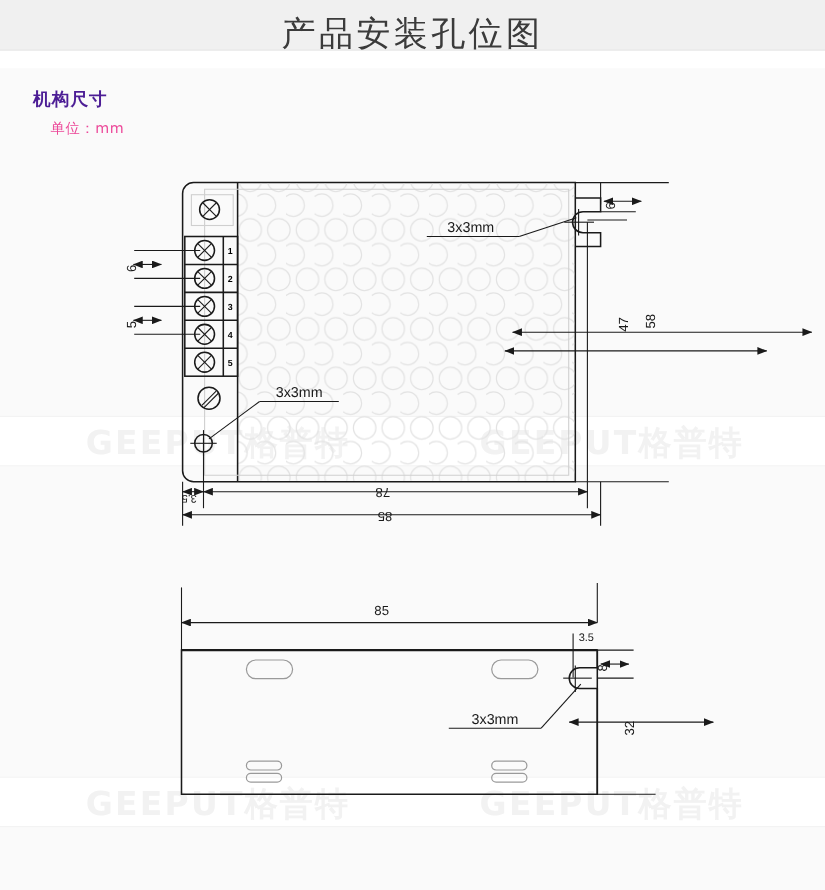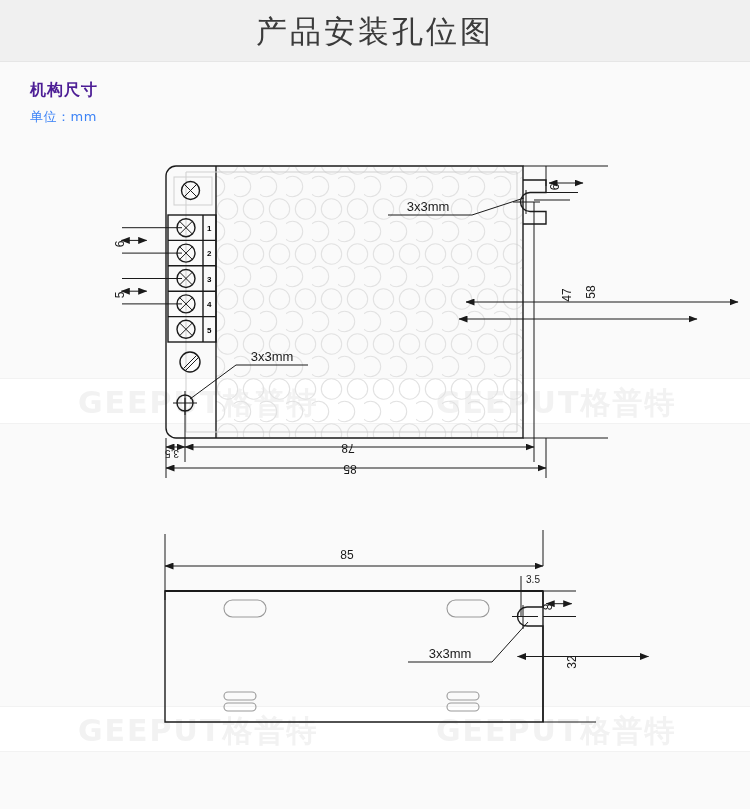--- a/index.html
+++ b/index.html
@@ -13,21 +13,21 @@
     position: relative;
     font-family: "Liberation Sans", "DejaVu Sans", sans-serif;
     overflow: hidden;
   }
 
   
   #header-banner {
     position: absolute;
     left: 0; top: 0;
     width: 750px;
-    height: 62px;
+    height: 46px;
     background: #f0f0f0;
     border-bottom: 1px solid #e6e6e6;
     box-sizing: border-box;
   }
   #page-title {
     position: absolute;
     left: 0; top: 0;
     width: 750px;
     line-height: 62px;
     text-align: center;
@@ -52,23 +52,23 @@
     position: absolute;
     left: 30px; top: 80px;
     font-size: 16px;
     font-weight: bold;
     color: #4c1d95;
     letter-spacing: 1px;
     font-family: "DejaVu Sans", "Liberation Sans", sans-serif;
   }
   #unit-label {
     position: absolute;
-    left: 30px; top: 108px;
+    left: 46px; top: 108px;
     font-size: 13px;
-    color: #3b82f6;
+    color: #ec4899;
     letter-spacing: 0.5px;
     font-family: "DejaVu Sans", "Liberation Sans", sans-serif;
   }
 
   
   .wm-band {
     position: absolute;
     left: 0;
     width: 750px;
     background: #ffffff;

